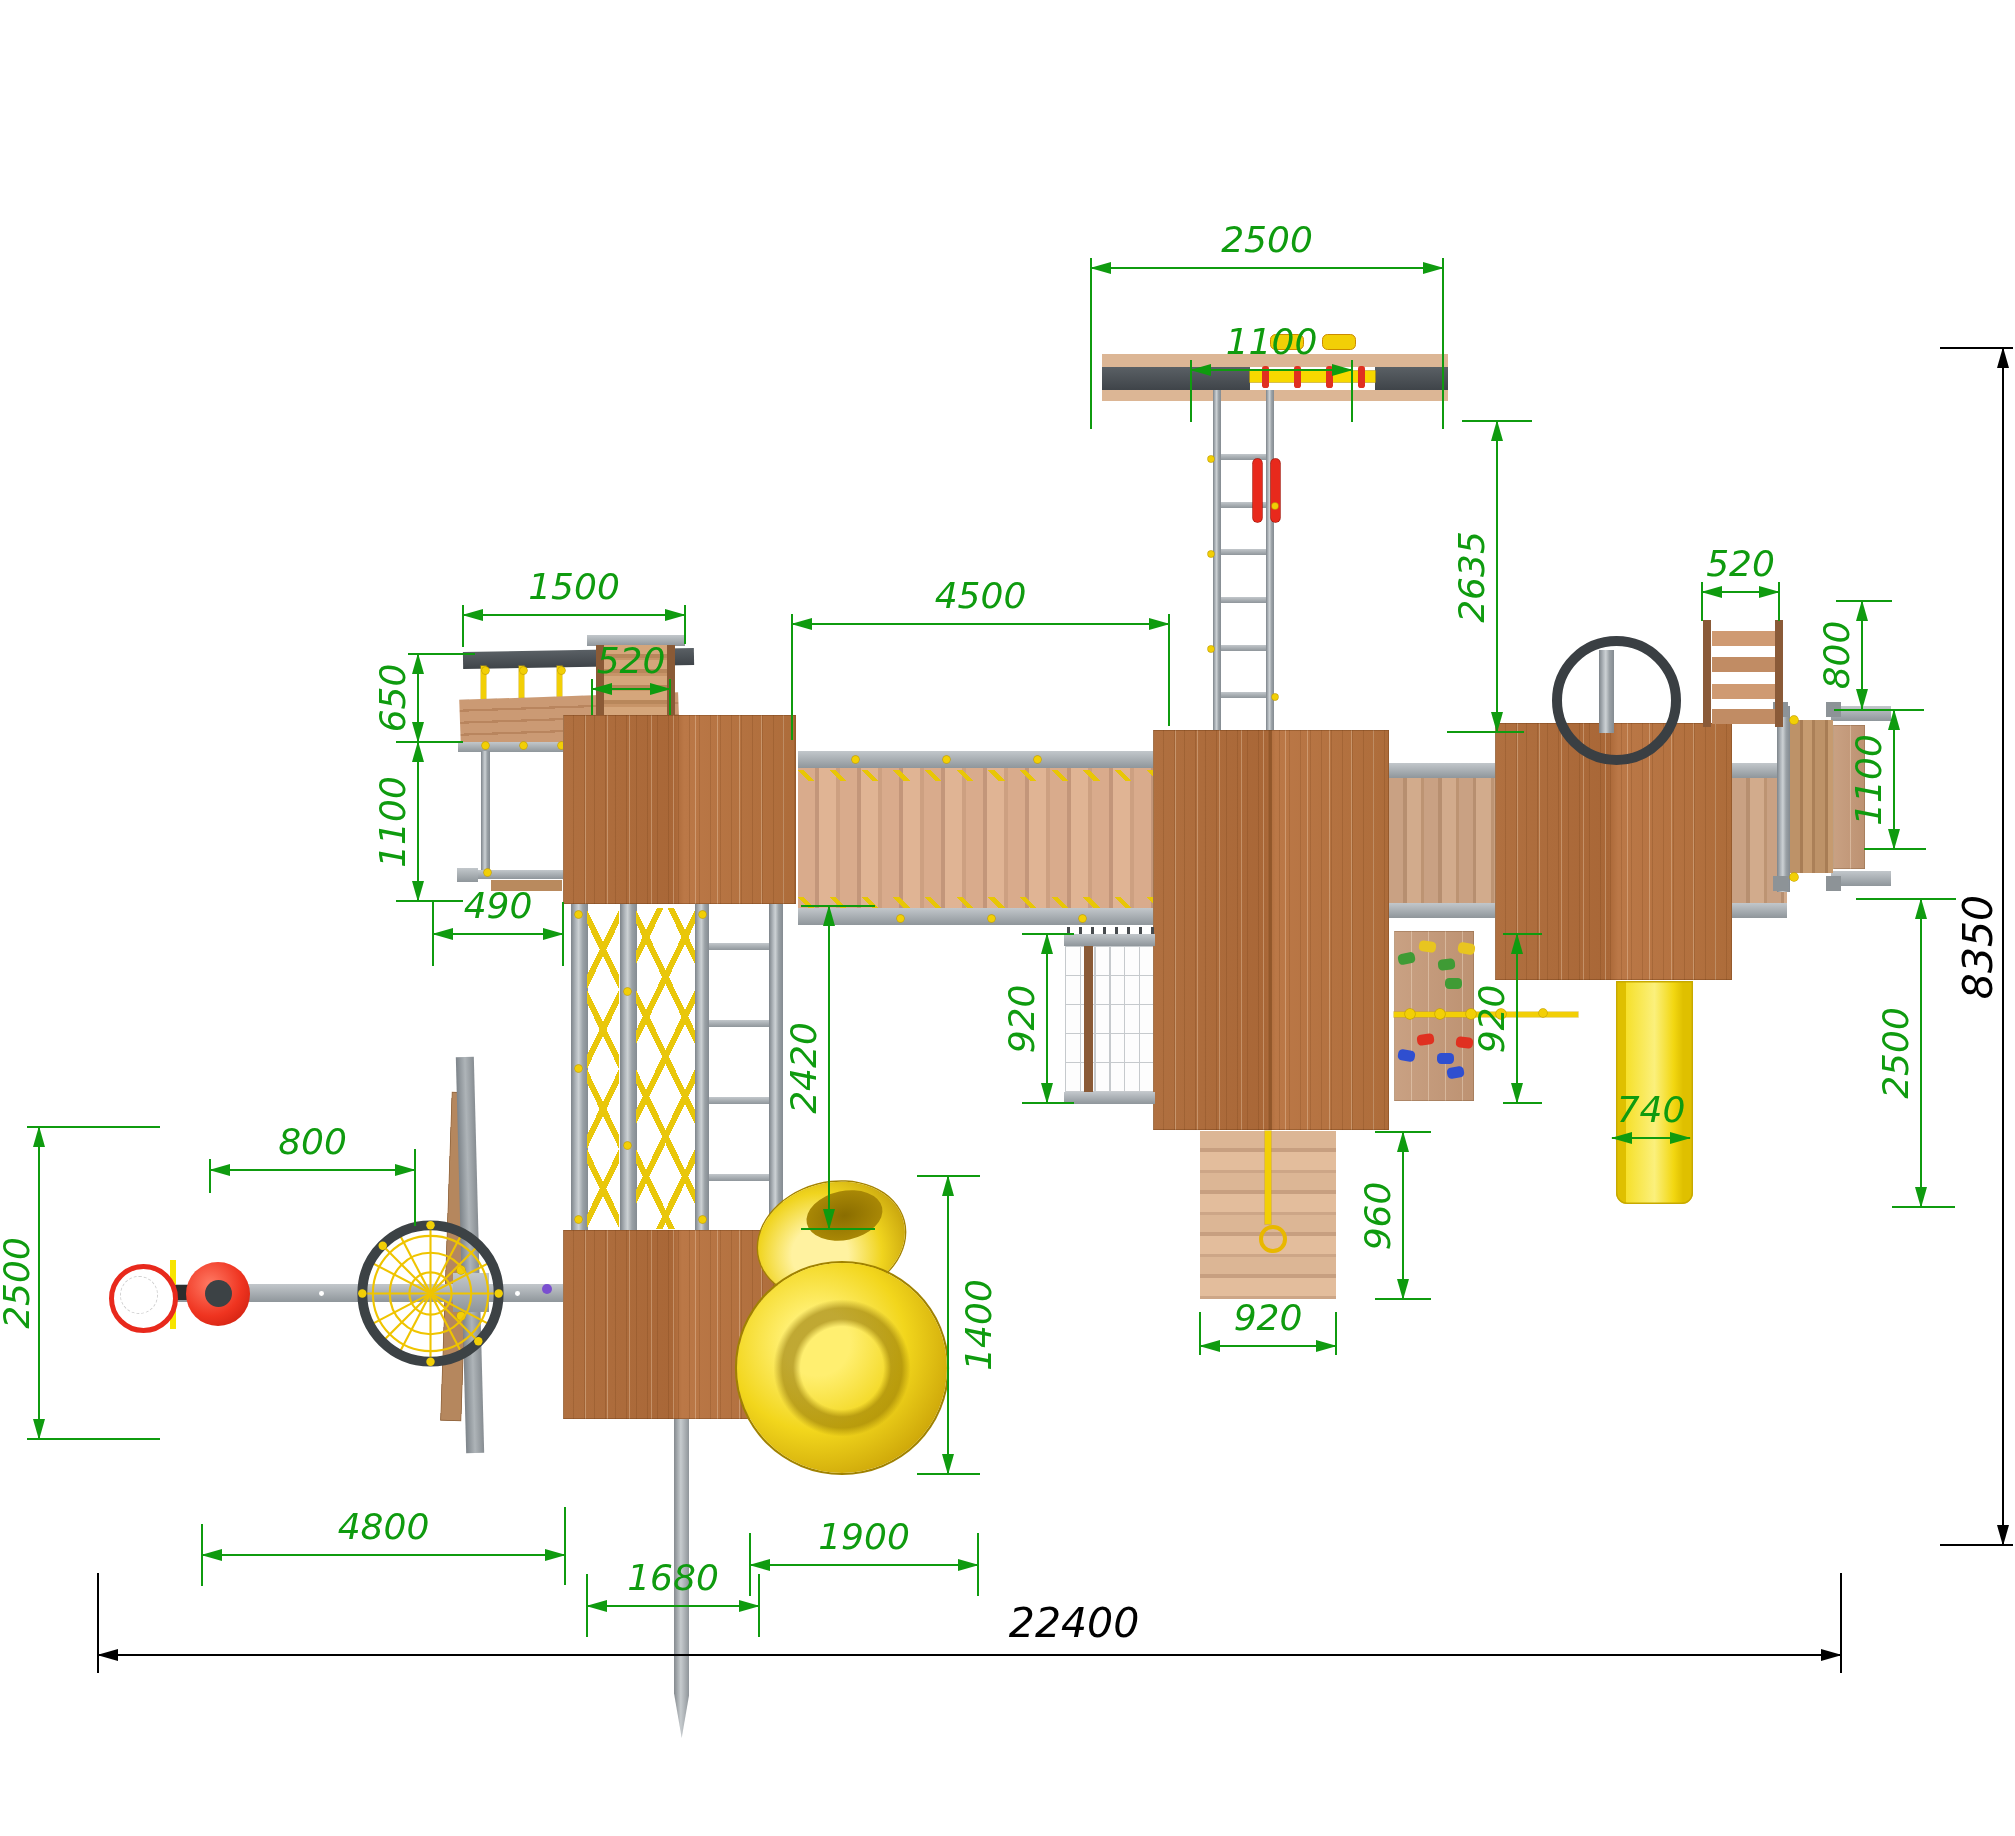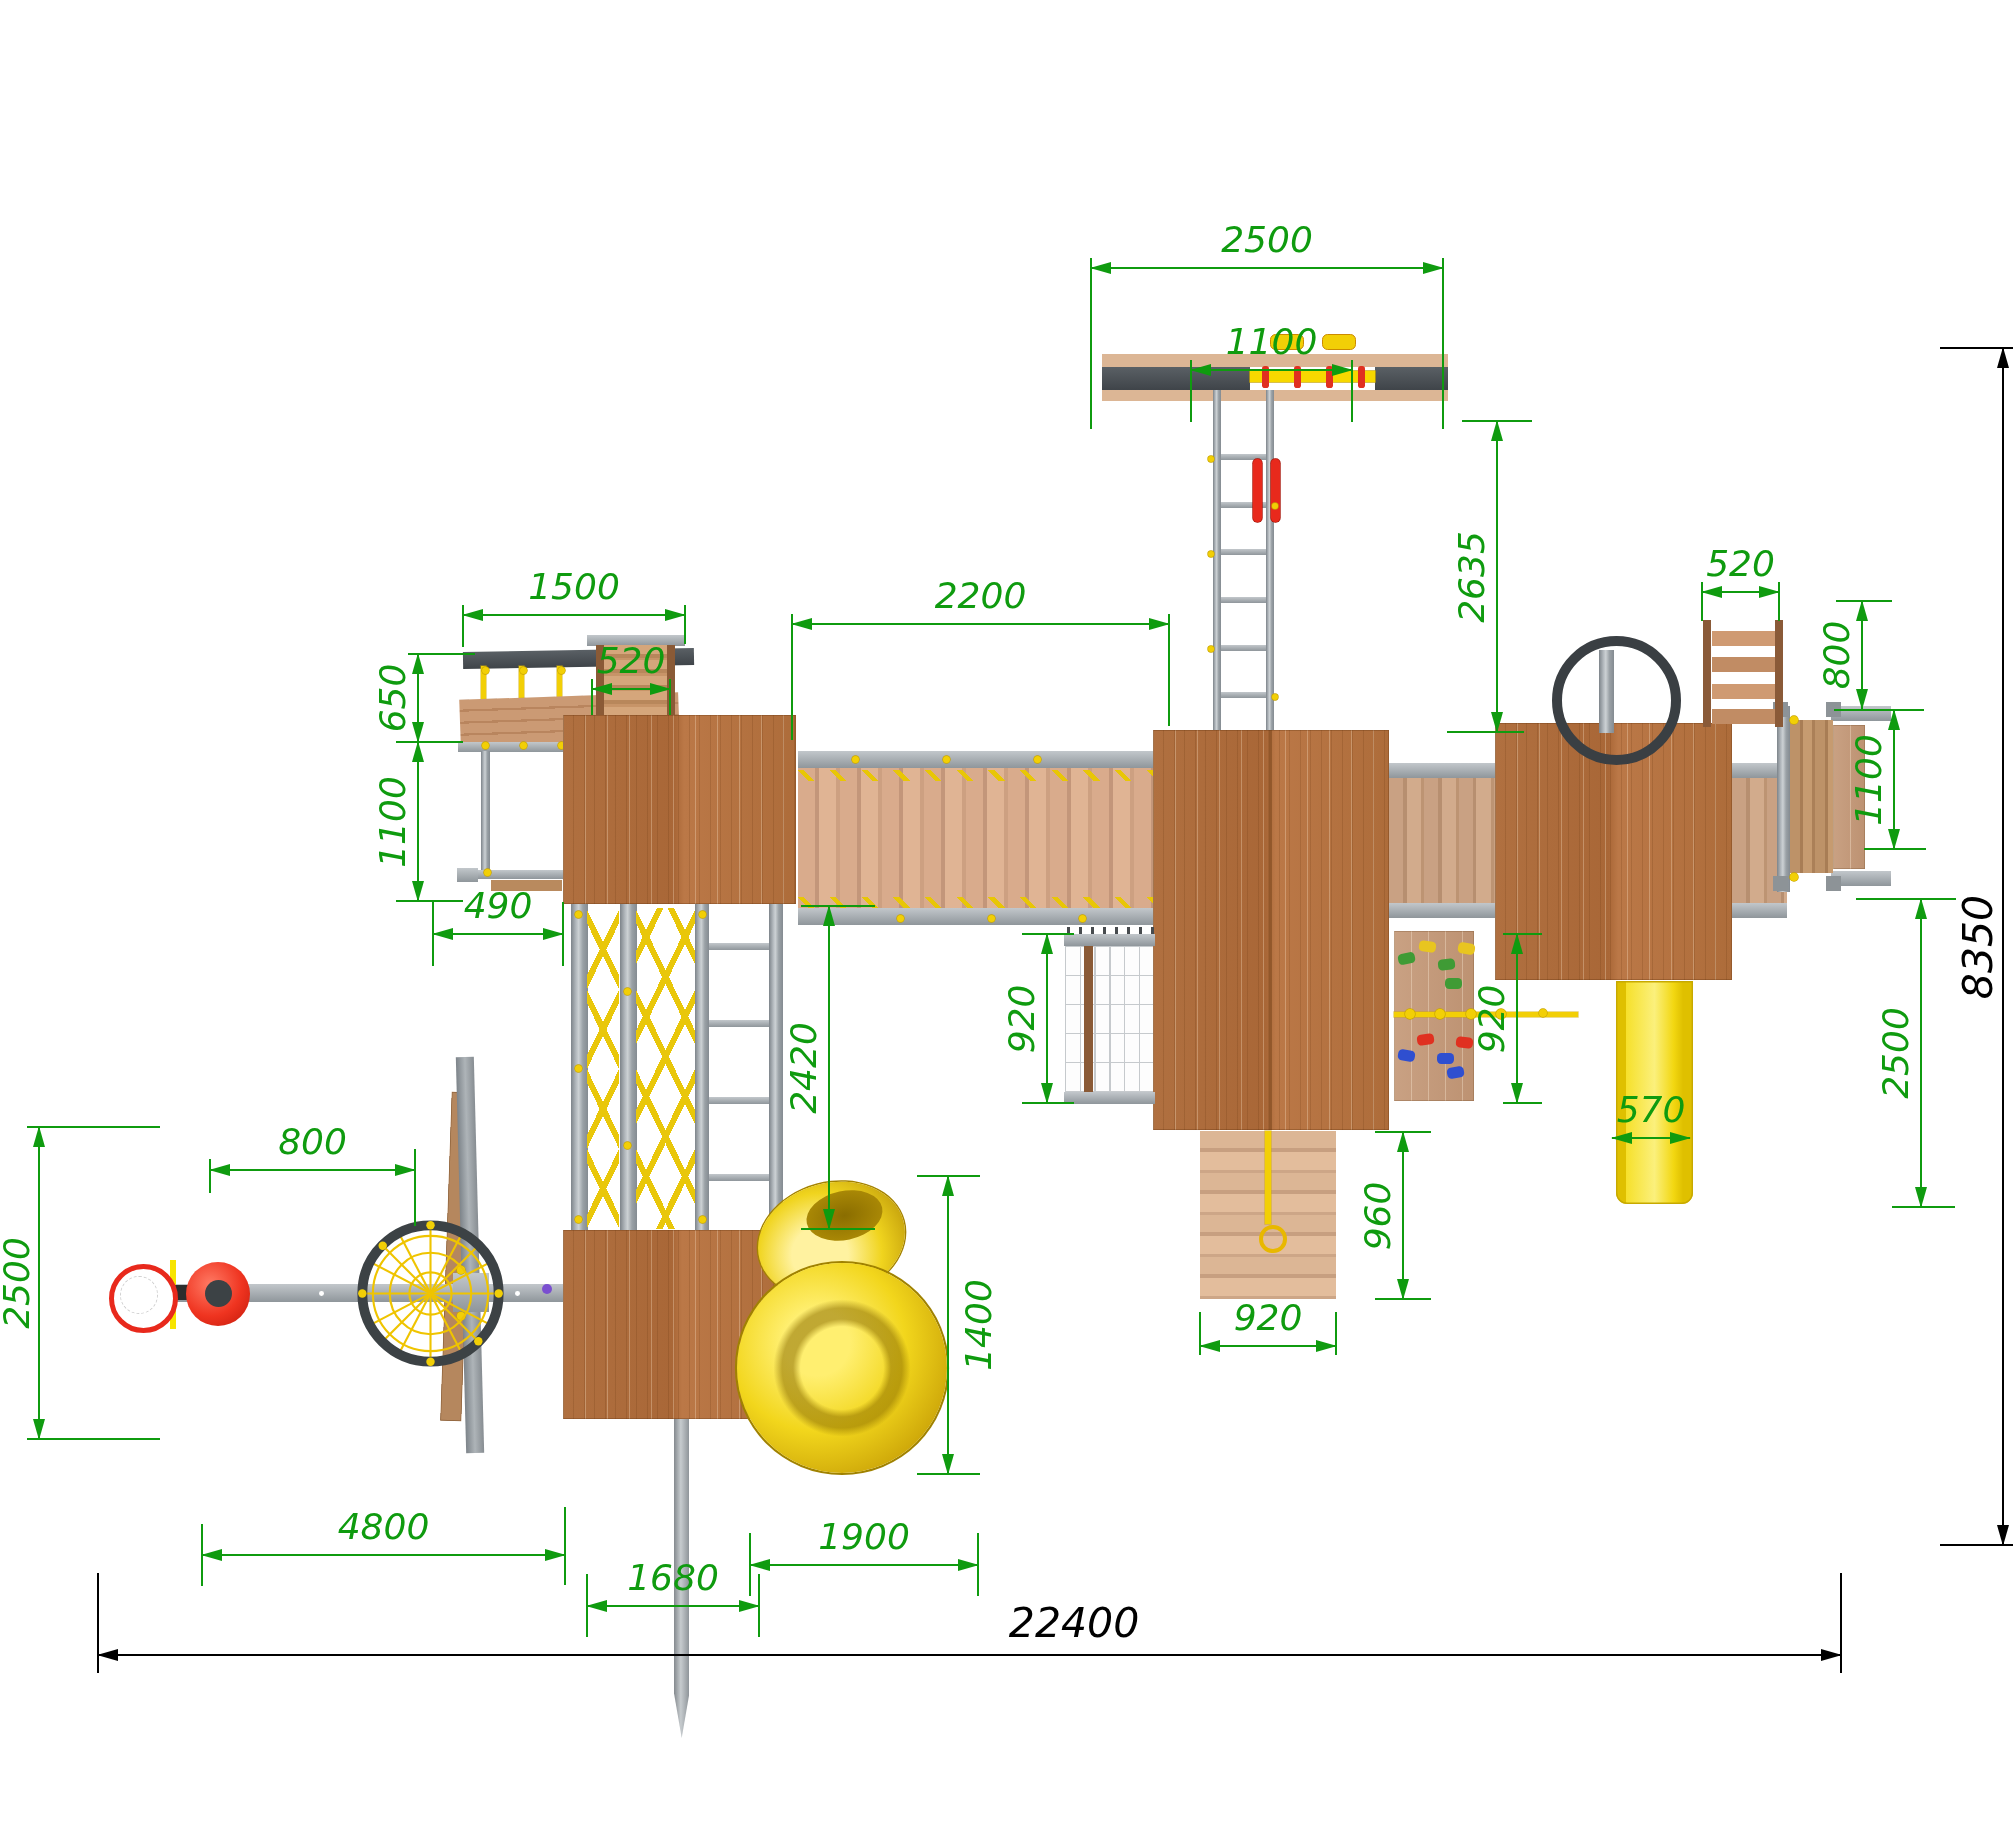--- a/index.html
+++ b/index.html
@@ -294,21 +294,21 @@
     <i class="tk" style="left:-1.4px;top:-10.5px;width:2.8px;height:36px"></i>
     <i class="tk" style="right:-1.4px;top:-10.5px;width:2.8px;height:36px"></i>
     <span class="lb">520</span>
   </div>
   <div class="dh" style="left:792px;top:624px;width:377px">
     <i class="ln"></i>
       <i class="aL"></i>
       <i class="aR"></i>
     <i class="tk" style="left:-1.4px;top:-10.5px;width:2.8px;height:126px"></i>
     <i class="tk" style="right:-1.4px;top:-10.5px;width:2.8px;height:112px"></i>
-    <span class="lb">2200</span>
+    <span class="lb">4500</span>
   </div>
   <div class="dv" style="left:418px;top:654px;height:88px">
     <i class="ln"></i>
       <i class="aT"></i>
       <i class="aB"></i>
     <i class="tk" style="left:-9.8px;top:-1.4px;width:67px;height:2.8px"></i>
     <span class="lb">650</span>
   </div>
   <div class="dv" style="left:418px;top:742px;height:159px">
     <i class="ln"></i>
@@ -439,21 +439,21 @@
       <i class="aB"></i>
     <i class="tk" style="left:-60px;top:-1.4px;width:90px;height:2.8px"></i>
     <i class="tk" style="left:-30px;bottom:-1.4px;width:62px;height:2.8px"></i>
     <span class="lb">1100</span>
   </div>
 
   <div class="dh" style="left:1612px;top:1138px;width:78px">
     <i class="ln"></i>
       <i class="aL"></i>
       <i class="aR"></i>
-    <span class="lb">570</span>
+    <span class="lb">740</span>
   </div>
   <div class="dv" style="left:1921px;top:899px;height:308px">
     <i class="ln"></i>
       <i class="aT"></i>
       <i class="aB"></i>
     <i class="tk" style="left:-65px;top:-1.4px;width:100px;height:2.8px"></i>
     <i class="tk" style="left:-29px;bottom:-1.4px;width:63px;height:2.8px"></i>
     <span class="lb">2500</span>
   </div>
 

